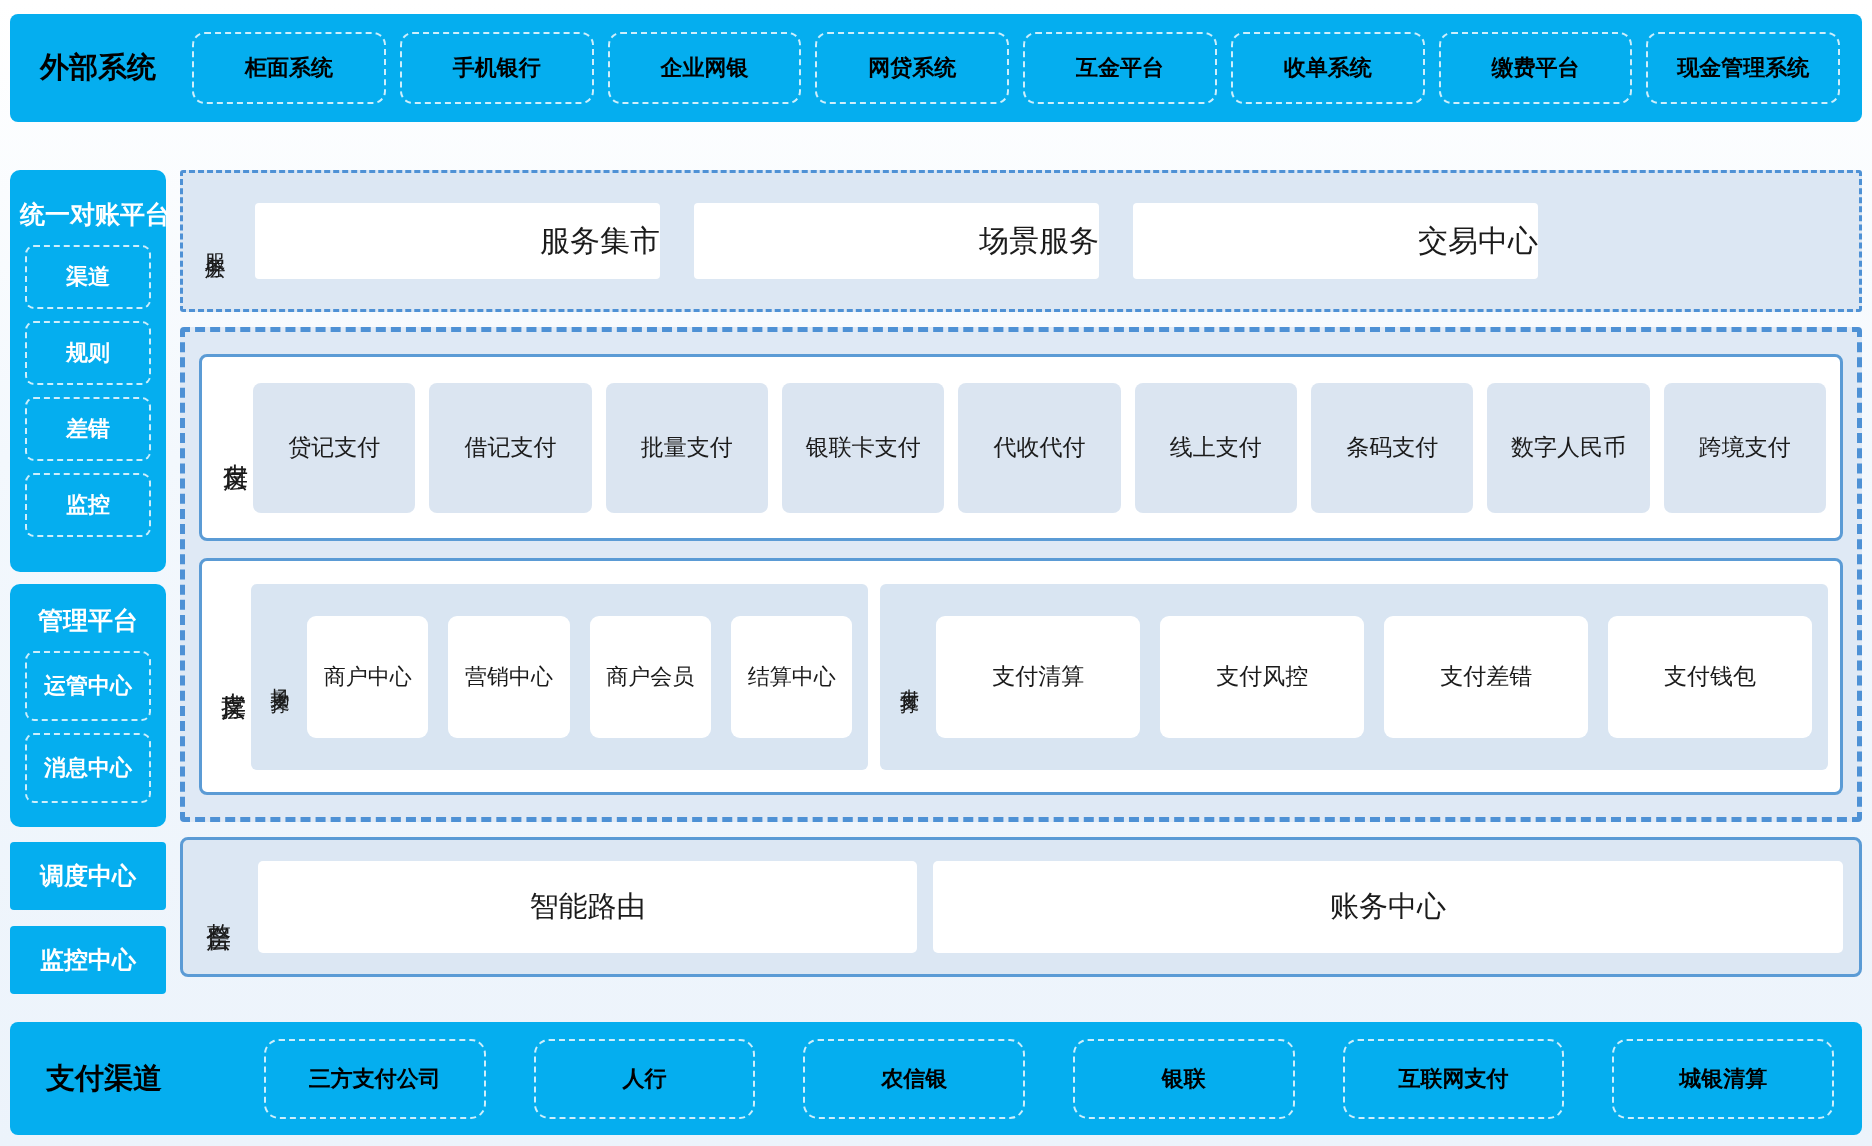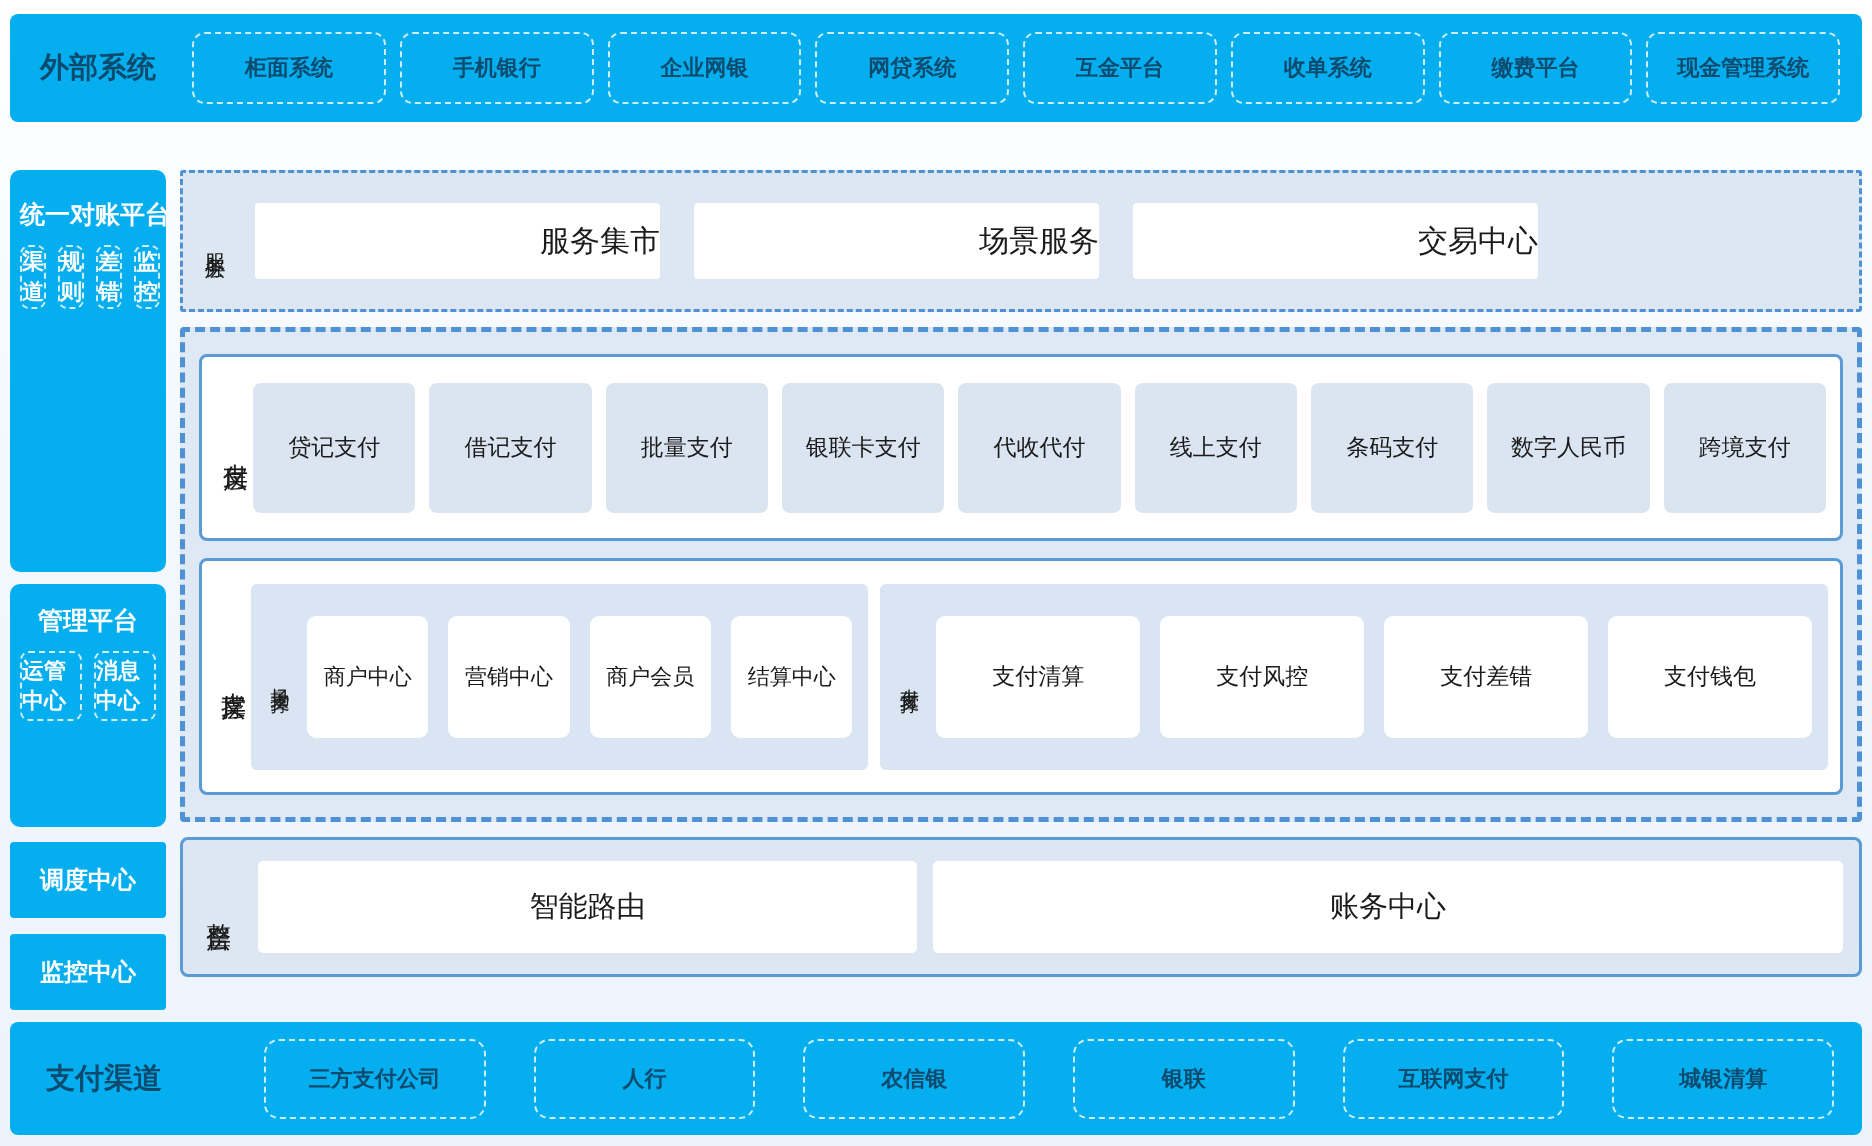--- a/index.html
+++ b/index.html
@@ -5,21 +5,21 @@
   html,body{margin:0;padding:0;}
   body{
     width:1872px;height:1146px;
     font-family:"Liberation Sans","DejaVu Sans",sans-serif;
     background:linear-gradient(180deg,#ffffff 0%,#f3f8fd 40%,#ecf3fb 100%);
     overflow:hidden;
   }
   .page{position:relative;width:1872px;height:1146px;}
 
   
-  .blue{background:#05aeef;color:#0c4a6e;}
+  .blue{background:#05aeef;color:#000000;}
   .bar{
     position:absolute;left:10px;width:1852px;
     border-radius:8px;display:flex;align-items:center;
     box-sizing:border-box;
   }
   .top-bar{top:14px;height:108px;padding:0 22px 0 30px;}
   .bottom-bar{top:1022px;height:113px;padding:0 28px 0 36px;}
   .bar-title{font-size:29px;font-weight:bold;white-space:nowrap;flex:0 0 auto;}
   .top-bar .bar-title{width:152px;}
   .bottom-bar .bar-title{width:218px;}
@@ -36,29 +36,29 @@
   .left-col{position:absolute;left:10px;top:170px;width:156px;}
   .side-panel{
     background:#05aeef;color:#fff;border-radius:10px;
     box-sizing:border-box;padding:14px 10px 18px 10px;
   }
   .side-panel.recon{height:402px;}
   .side-panel.mgmt{margin-top:12px;height:243px;}
   .side-title{font-size:25px;font-weight:bold;text-align:center;margin:10px 0 14px 0;white-space:nowrap;letter-spacing:0px;}
   .side-panel.recon .side-title{margin-top:14px;font-size:25px;}
   .side-panel.mgmt .side-title{margin-top:6px;}
-  .side-items{display:flex;flex-direction:row;gap:12px;align-items:center;}
+  .side-items{display:flex;flex-direction:column;gap:12px;align-items:center;}
   .side-dashed{
     width:126px;height:64px;border:2px dashed rgba(255,255,255,0.8);
     border-radius:9px;display:flex;align-items:center;justify-content:center;
     font-size:22px;font-weight:600;box-sizing:border-box;
   }
   .side-panel.mgmt .side-dashed{height:70px;}
   .solid-chip{
-    margin-top:16px;height:76px;background:#05aeef;color:#fff;border-radius:4px;
+    margin-top:16px;height:68px;background:#05aeef;color:#fff;border-radius:4px;
     display:flex;align-items:center;justify-content:center;
     font-size:24px;font-weight:600;
   }
   .solid-chip.first{margin-top:15px;}
 
   
   .main-col{position:absolute;left:180px;top:170px;width:1682px;}
   .v-label{
     writing-mode:vertical-rl;text-orientation:upright;
     color:#1b1b1b;display:flex;align-items:center;justify-content:center;

